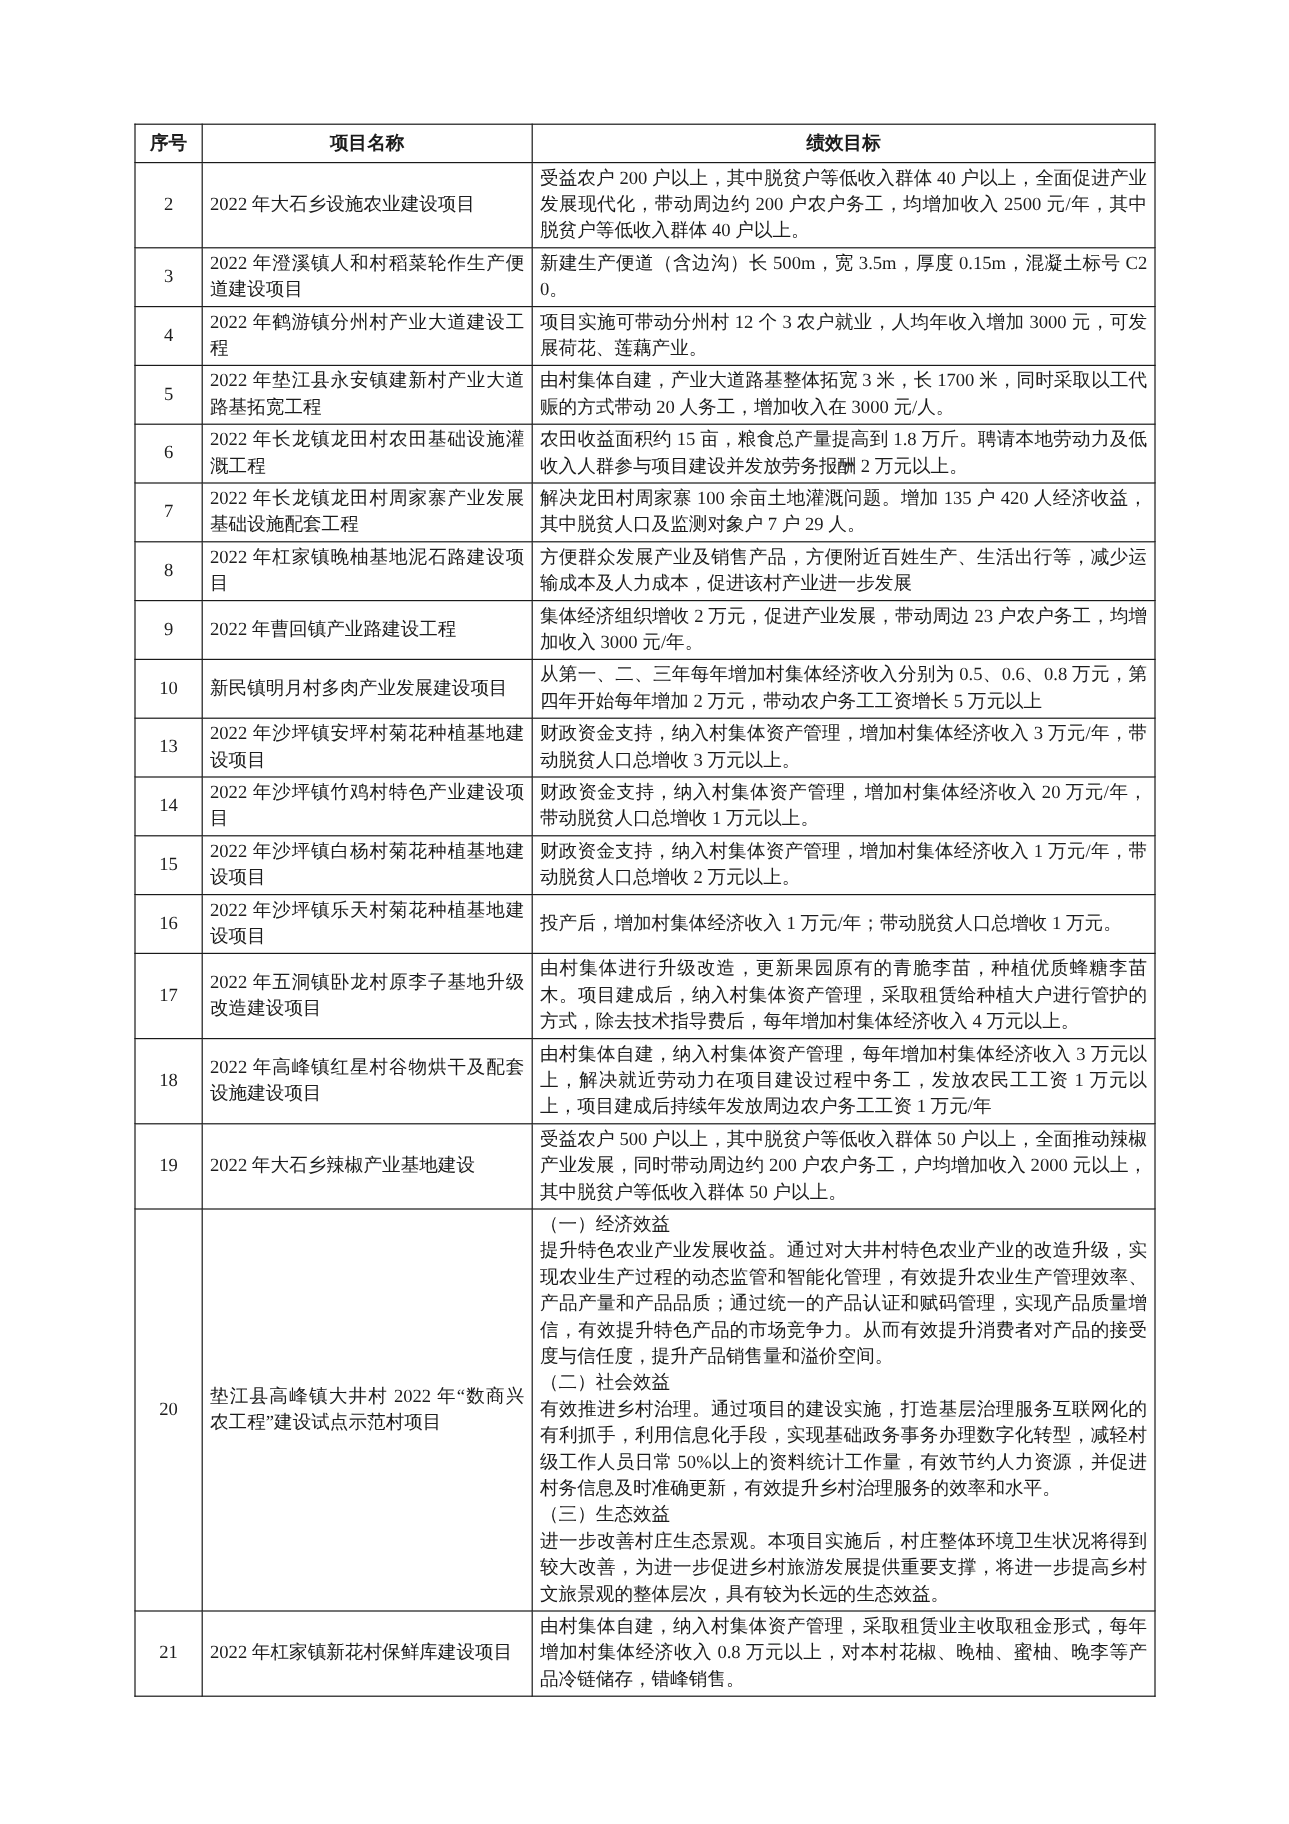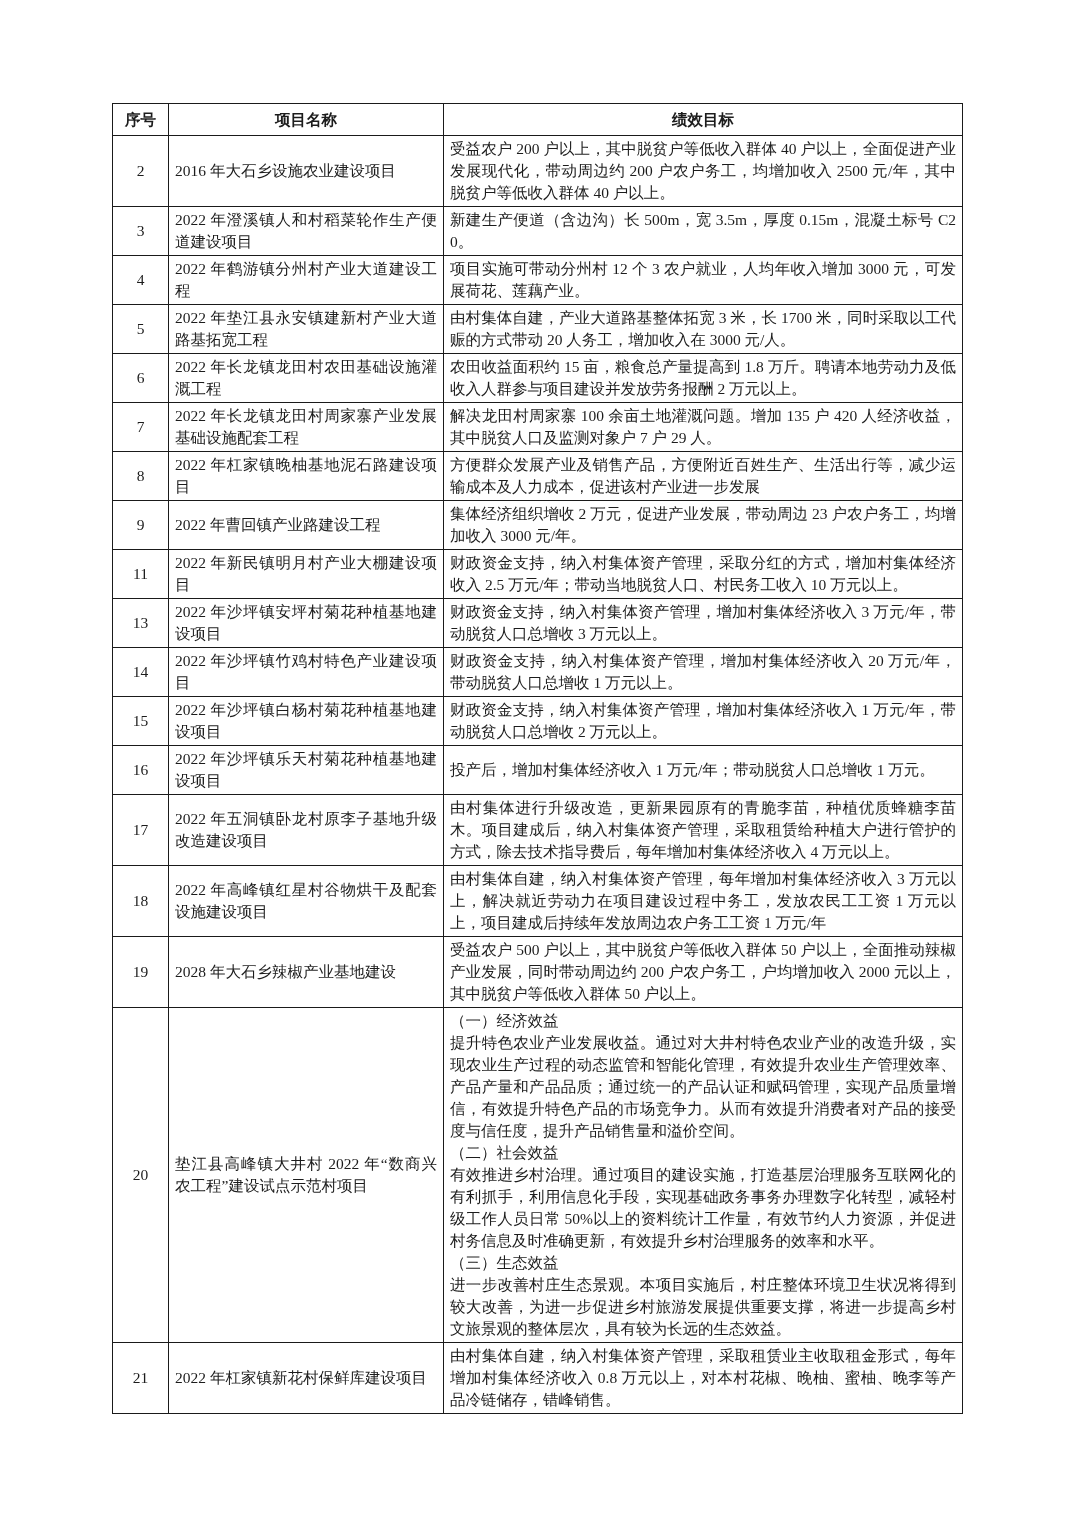--- a/index.html
+++ b/index.html
@@ -74,21 +74,21 @@
     <thead>
       <tr>
         <th>序号</th>
         <th>项目名称</th>
         <th>绩效目标</th>
       </tr>
     </thead>
     <tbody>
   <tr>
     <td class="cell-num">2</td>
-    <td class="cell-name">2016 年大石乡设施农业建设项目</td>
+    <td class="cell-name">2022 年大石乡设施农业建设项目</td>
     <td class="cell-goal">受益农户 200 户以上，其中脱贫户等低收入群体 40 户以上，全面促进产业发展现代化，带动周边约 200 户农户务工，均增加收入 2500 元/年，其中脱贫户等低收入群体 40 户以上。</td>
   </tr>
 
   <tr>
     <td class="cell-num">3</td>
     <td class="cell-name">2022 年澄溪镇人和村稻菜轮作生产便道建设项目</td>
     <td class="cell-goal">新建生产便道（含边沟）长 500m，宽 3.5m，厚度 0.15m，混凝土标号 C20。</td>
   </tr>
 
   <tr>
@@ -120,26 +120,26 @@
     <td class="cell-name">2022 年杠家镇晚柚基地泥石路建设项目</td>
     <td class="cell-goal">方便群众发展产业及销售产品，方便附近百姓生产、生活出行等，减少运输成本及人力成本，促进该村产业进一步发展</td>
   </tr>
 
   <tr>
     <td class="cell-num">9</td>
     <td class="cell-name">2022 年曹回镇产业路建设工程</td>
     <td class="cell-goal">集体经济组织增收 2 万元，促进产业发展，带动周边 23 户农户务工，均增加收入 3000 元/年。</td>
   </tr>
 
-
-  <tr>
-    <td class="cell-num">11</td>
-    <td class="cell-name">2022 年新民镇明月村产业大棚建设项目</td>
-    <td class="cell-goal">财政资金支持，纳入村集体资产管理，采取分红的方式，增加村集体经济收入 2.5 万元/年；带动当地脱贫人口、村民务工收入 10 万元以上。</td>
-  </tr>
+  <tr>
+    <td class="cell-num">10</td>
+    <td class="cell-name">新民镇明月村多肉产业发展建设项目</td>
+    <td class="cell-goal">从第一、二、三年每年增加村集体经济收入分别为 0.5、0.6、0.8 万元，第四年开始每年增加 2 万元，带动农户务工工资增长 5 万元以上</td>
+  </tr>
+
 
 
   <tr>
     <td class="cell-num">13</td>
     <td class="cell-name">2022 年沙坪镇安坪村菊花种植基地建设项目</td>
     <td class="cell-goal">财政资金支持，纳入村集体资产管理，增加村集体经济收入 3 万元/年，带动脱贫人口总增收 3 万元以上。</td>
   </tr>
 
   <tr>
     <td class="cell-num">14</td>
@@ -166,21 +166,21 @@
   </tr>
 
   <tr>
     <td class="cell-num">18</td>
     <td class="cell-name">2022 年高峰镇红星村谷物烘干及配套设施建设项目</td>
     <td class="cell-goal">由村集体自建，纳入村集体资产管理，每年增加村集体经济收入 3 万元以上，解决就近劳动力在项目建设过程中务工，发放农民工工资 1 万元以上，项目建成后持续年发放周边农户务工工资 1 万元/年</td>
   </tr>
 
   <tr>
     <td class="cell-num">19</td>
-    <td class="cell-name">2028 年大石乡辣椒产业基地建设</td>
+    <td class="cell-name">2022 年大石乡辣椒产业基地建设</td>
     <td class="cell-goal">受益农户 500 户以上，其中脱贫户等低收入群体 50 户以上，全面推动辣椒产业发展，同时带动周边约 200 户农户务工，户均增加收入 2000 元以上，其中脱贫户等低收入群体 50 户以上。</td>
   </tr>
 
   <tr>
     <td class="cell-num">20</td>
     <td class="cell-name">垫江县高峰镇大井村 2022 年“数商兴农工程”建设试点示范村项目</td>
     <td class="cell-goal">（一）经济效益
 提升特色农业产业发展收益。通过对大井村特色农业产业的改造升级，实现农业生产过程的动态监管和智能化管理，有效提升农业生产管理效率、产品产量和产品品质；通过统一的产品认证和赋码管理，实现产品质量增信，有效提升特色产品的市场竞争力。从而有效提升消费者对产品的接受度与信任度，提升产品销售量和溢价空间。
 （二）社会效益
 有效推进乡村治理。通过项目的建设实施，打造基层治理服务互联网化的有利抓手，利用信息化手段，实现基础政务事务办理数字化转型，减轻村级工作人员日常 50%以上的资料统计工作量，有效节约人力资源，并促进村务信息及时准确更新，有效提升乡村治理服务的效率和水平。

